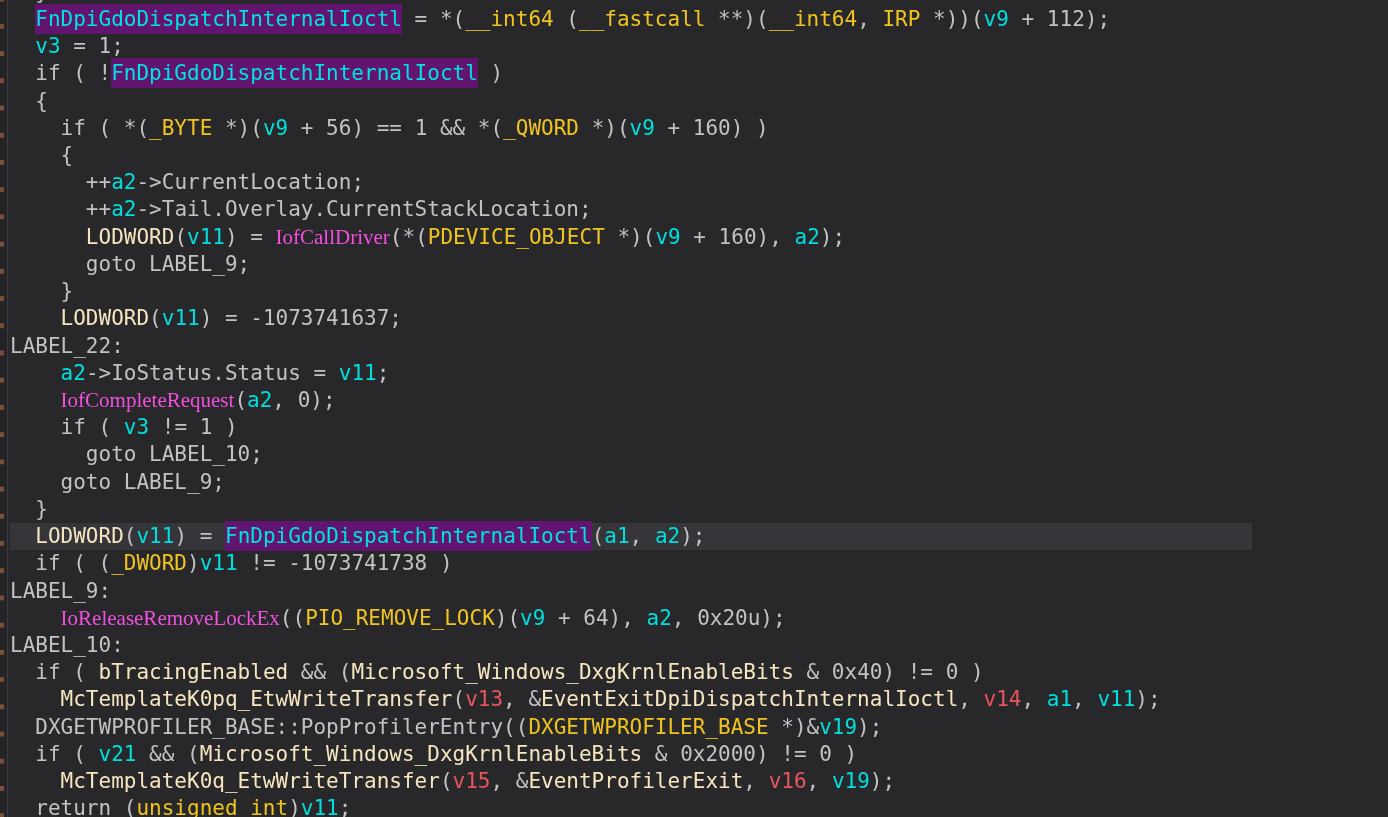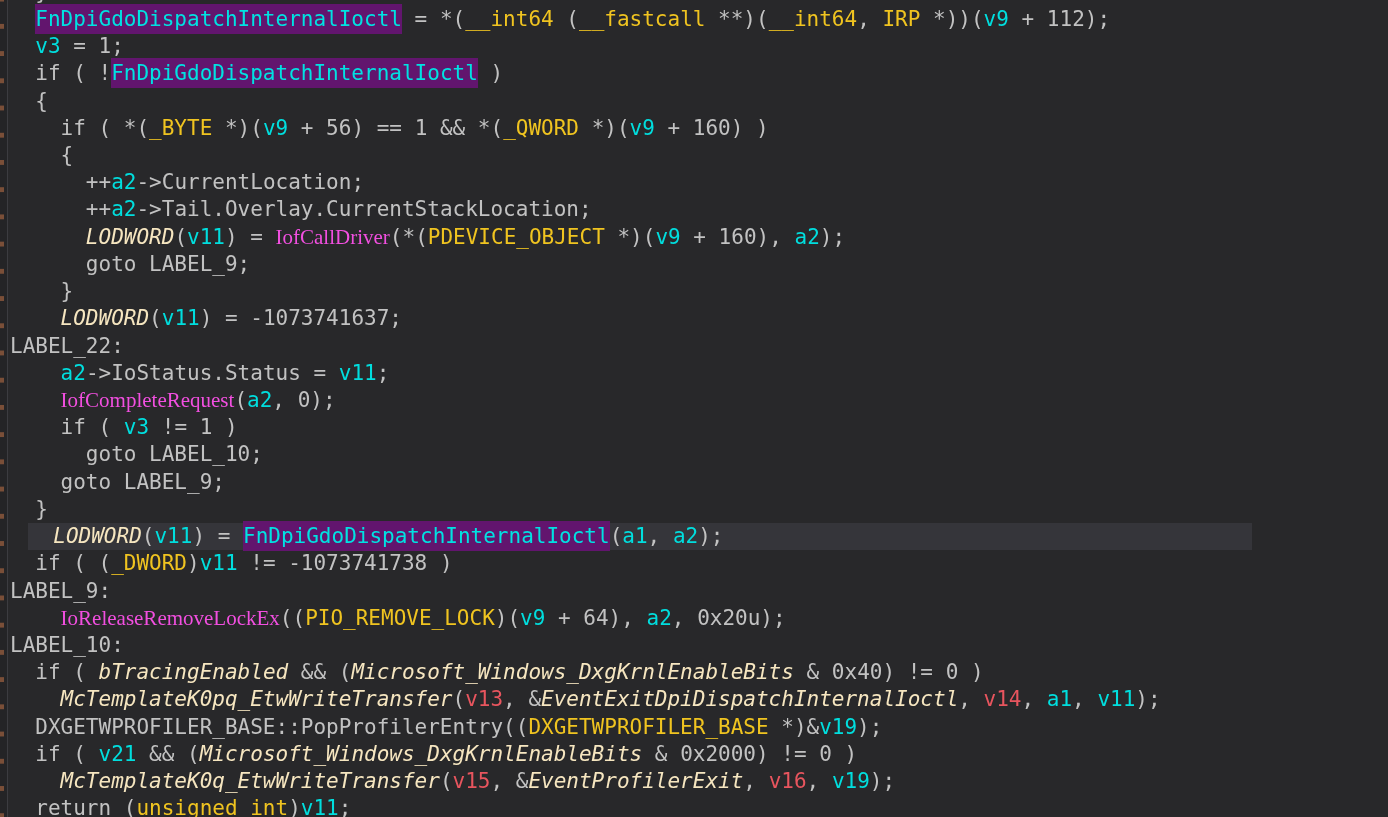--- a/index.html
+++ b/index.html
@@ -31,28 +31,28 @@
     background-position: 0 -14px;
   }
   .code {
     flex: 1;
     padding-left: 2px;
     font: 21px/27.23px "DejaVu Sans Mono", monospace;
     white-space: pre;
     color: var(--text-default, #c2c2c2);
   }
   .line { height: 27.23px; }
-  .line.current { background: var(--current-line-bg, #35353a); margin-left: 18px; }
+  .line.current { background: var(--current-line-bg, #35353a); }
   .line.clipped { margin-top: -21.3px; }
   .tok-d  { color: var(--text-default, #c2c2c2); }
   .tok-n  { color: var(--number, #c2c2c2); }
   .tok-v  { color: var(--variable, #00dede); }
   .tok-k  { color: var(--type-keyword, #f0c420); }
   .tok-f  { color: var(--imported-function, #f24fe0); font-family: Liberation Serif, serif; }
-  .tok-g  { color: var(--global-name, #f6e6c0); font-style: italic; }
+  .tok-g  { color: var(--global-name, #f6e6c0); }
   .tok-r  { color: var(--undef-variable, #e8555e); }
   .tok-hl {
     color: var(--highlight-text, #00e2e2);
     background: var(--highlight-bg, #62156e);
     padding: 3px 0;
   }
 </style>
 </head>
 <body>
 

